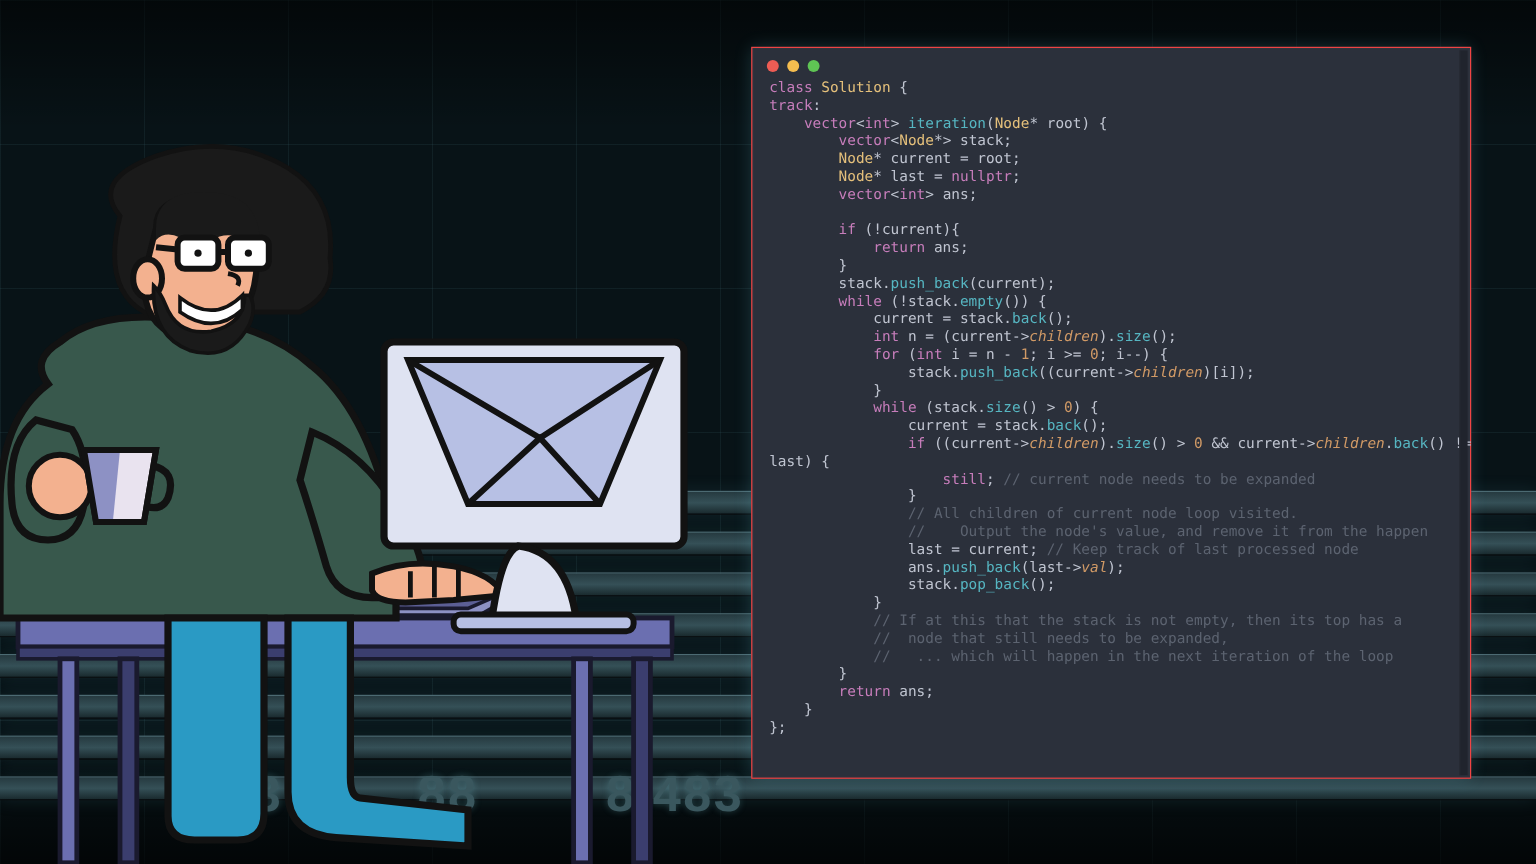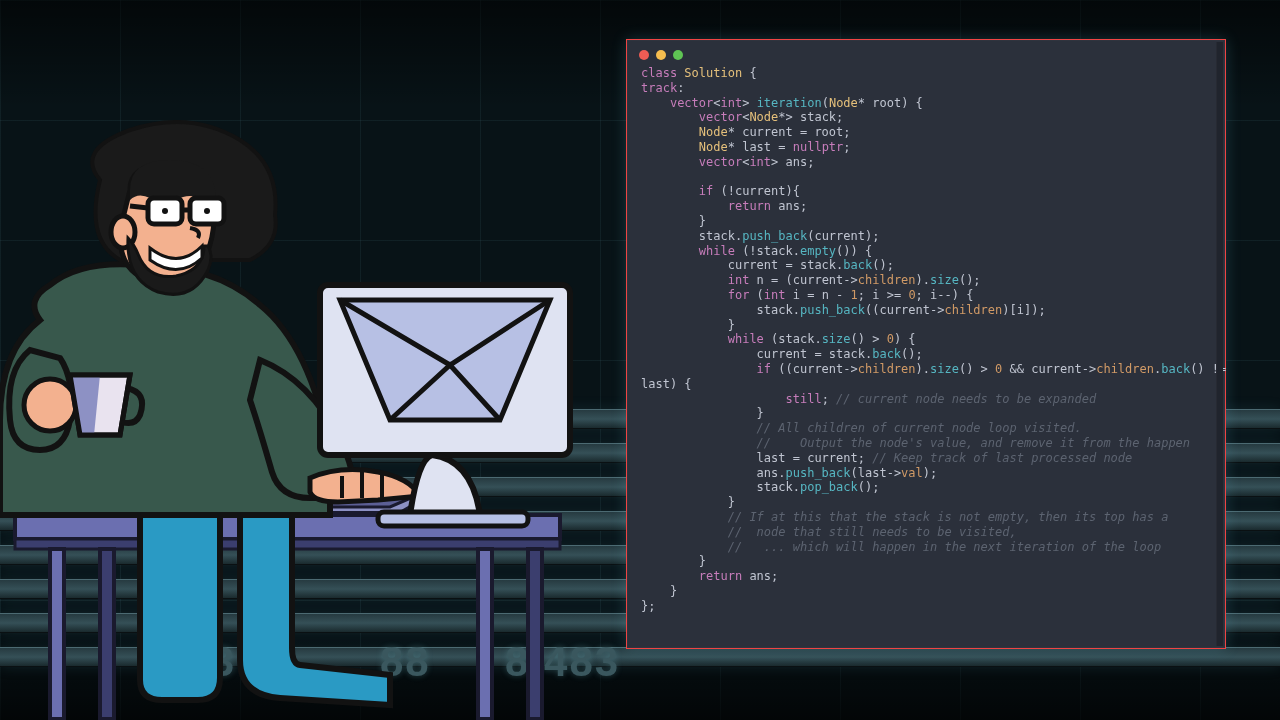--- a/index.html
+++ b/index.html
@@ -82,23 +82,23 @@
     padding:0 14px 14px 14px;
     font-size: 12px;
     line-height: 14.8px;
     color:#c0c5d1;
     white-space: pre;
     font-family: "Menlo", "Consolas", "DejaVu Sans Mono", monospace;
   }
   .kw { color:#c77dbb; }         
   .typ { color:#e5c07b; }        
   .fn  { color:#56b6c2; }        
-  .prop{ color:#d19a66; }        
+  .prop{ color:#d19a66;font-style:italic; }        
   .num { color:#d19a66; }        
-  .cmt { color:#5c6370; font-style:italic; }
+  .cmt { color:#5c6370; }
 
   
   .char {
     position:absolute;
     left:-20px; top:120px;
     width:640px; height:600px;
   }
   .char svg { width:100%; height:100%; }
 </style>
 </head>
@@ -112,21 +112,21 @@
     <div class="bar"></div>
   <div class="bar"></div>
     <div class="bar"></div>
     <div class="bar"></div>
   <div class="bar"></div>
     <div class="bar"></div>
 </div>
 
 <div id="bgnums">
     <div class="bgnum" style="left: 160px;">303</div>
-    <div class="bgnum" style="left: 380px;">88</div>
+    <div class="bgnum" style="left: 348px;">88</div>
     <div class="bgnum" style="left: 505px;">8,483</div>
   </div>
 
 <div class="char">
 <svg viewBox="0 0 640 600">
 
   <rect x="35" y="395" width="545" height="24" fill="#6b6fb0" stroke="#1a1a2e" stroke-width="4"></rect>
   <rect x="35" y="419" width="545" height="10" fill="#3b3e6e" stroke="#1a1a2e" stroke-width="3"></rect>
   <rect x="70" y="429" width="14" height="170" fill="#6b6fb0" stroke="#1a1a2e" stroke-width="4"></rect>
   <rect x="120" y="429" width="14" height="170" fill="#3b3e6e" stroke="#1a1a2e" stroke-width="4"></rect>
@@ -227,19 +227,19 @@
 last) {
                     <span class="kw">still</span>; <span class="cmt">// current node needs to be expanded</span>
                 }
                 <span class="cmt">// All children of current node loop visited.</span>
                 <span class="cmt">//    Output the node's value, and remove it from the happen</span>
                 last = current; <span class="cmt">// Keep track of last processed node</span>
                 ans.<span class="fn">push_back</span>(last-&gt;<span class="prop">val</span>);
                 stack.<span class="fn">pop_back</span>();
             }
             <span class="cmt">// If at this that the stack is not empty, then its top has a</span>
-            <span class="cmt">//  node that still needs to be visited,</span>
+            <span class="cmt">//  node that still needs to be expanded,</span>
             <span class="cmt">//   ... which will happen in the next iteration of the loop</span>
         }
         <span class="kw">return</span> ans;
     }
 };</pre>
 </div>
 
 </body></html>

